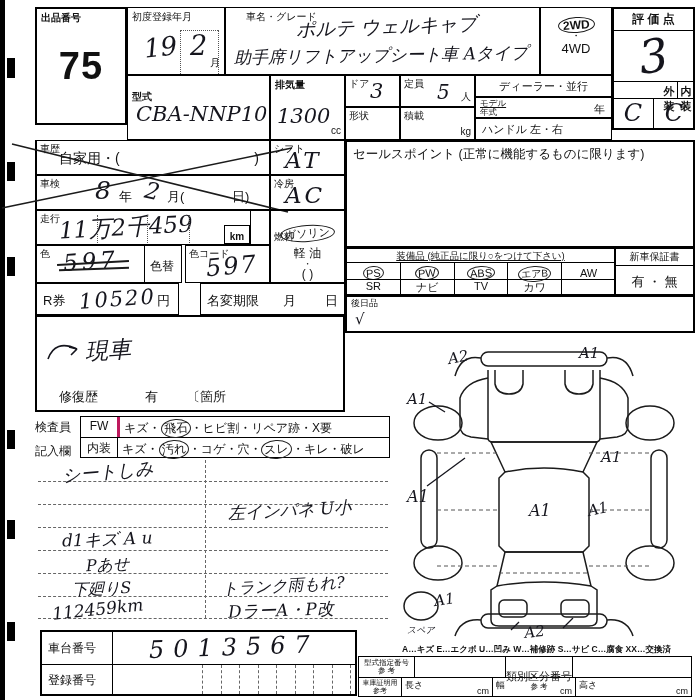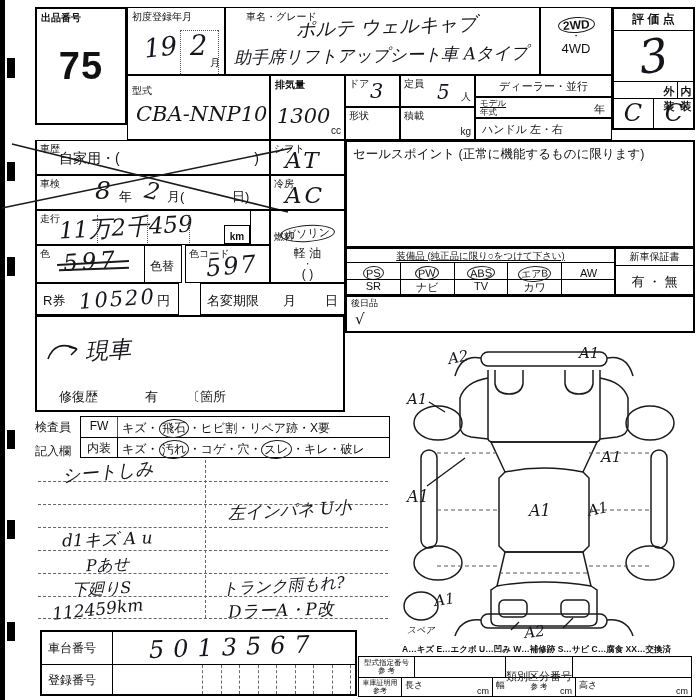--- a/index.html
+++ b/index.html
@@ -63,21 +63,21 @@
     <div style="flex:1;font-size:11px;font-weight:bold;text-align:center;border-right:1px solid #000;padding-top:2px;margin-left:48px;">外 装</div>
     <div style="flex:1;font-size:11px;font-weight:bold;text-align:center;padding-top:2px;">内 装</div>
   </div>
   <div class="abs" style="left:-1px;top:90px;width:81px;height:30px;display:flex;">
     <div class="hw" style="flex:1;font-size:24px;text-align:center;border-right:1px solid #000;">C</div>
     <div class="hw" style="flex:1;font-size:24px;text-align:center;">C</div>
   </div>
 </div>
 
 <div class="cell" style="left:127px;top:75px;width:143px;height:65px;">
-  <div class="lbl" style="margin:9px 0 0 4px;font-weight:normal;">型式</div>
+  <div class="lbl" style="margin:15px 0 0 4px;font-weight:bold;">型式</div>
   <div class="hw" style="position:absolute;left:8px;top:26px;font-size:21px;white-space:nowrap;">CBA-NNP10</div>
 </div>
 <div class="cell" style="left:270px;top:75px;width:75px;height:65px;">
   <div class="lbl" style="margin:3px 0 0 4px;font-weight:bold;">排気量</div>
   <span class="hw" style="position:absolute;left:6px;top:28px;font-size:21px;">1300</span>
   <span style="position:absolute;right:3px;bottom:3px;font-size:10px;">cc</span>
 </div>
 
 <div class="cell" style="left:345px;top:75px;width:55px;height:32px;">
   <span class="lbl" style="position:absolute;left:3px;top:2px;">ドア</span>
@@ -216,21 +216,21 @@
   <span style="position:absolute;left:108px;bottom:4px;font-size:13px;">有</span>
   <span style="position:absolute;left:150px;bottom:4px;font-size:13px;">〔箇所</span>
 </div>
 
 <div class="abs" style="left:35px;top:419px;width:44px;text-align:left;">
   <div style="font-size:12px;">検査員</div>
   <div style="font-size:12px;margin-top:7px;">記入欄</div>
 </div>
 <div class="cell" style="left:80px;top:416px;width:310px;height:42px;border-width:1.5px;">
   <div style="display:flex;height:20px;border-bottom:1px solid #000;">
-    <div style="width:36px;text-align:center;border-right:1px solid #be185d;font-size:12px;padding-top:2px;">FW</div>
+    <div style="width:36px;text-align:center;border-right:3px solid #be185d;font-size:12px;padding-top:2px;">FW</div>
     <div style="flex:1;font-size:12px;padding:2px 0 0 4px;white-space:nowrap;">
       <span>キズ・</span><span class="circ2">飛石</span><span>・ヒビ割・リペア跡・X要</span>
     </div>
   </div>
   <div style="display:flex;height:19px;">
     <div style="width:36px;text-align:center;border-right:1px solid #000;font-size:12px;padding-top:2px;">内装</div>
     <div style="flex:1;font-size:12px;padding:2px 0 0 4px;white-space:nowrap;">
       <span>キズ・</span><span class="circ2">汚れ</span><span>・コゲ・穴・</span><span class="circ2">スレ</span><span>・キレ・破レ</span>
     </div>
   </div>

